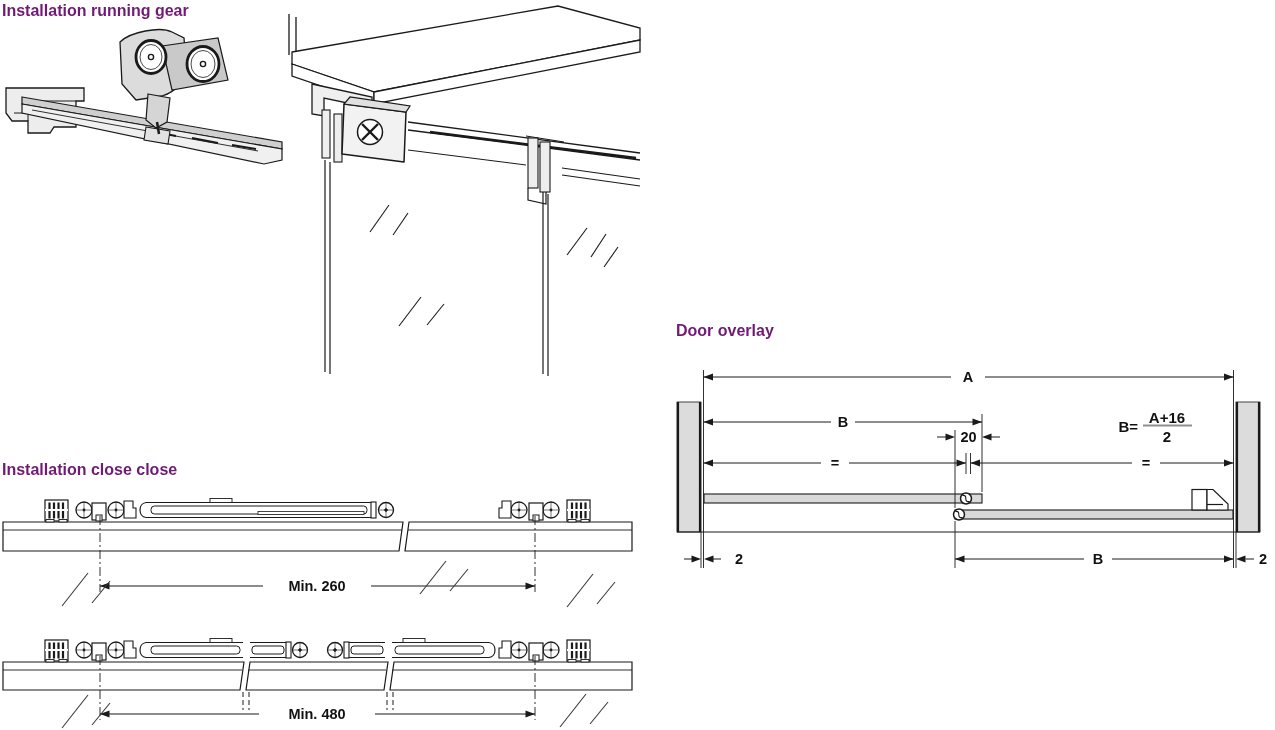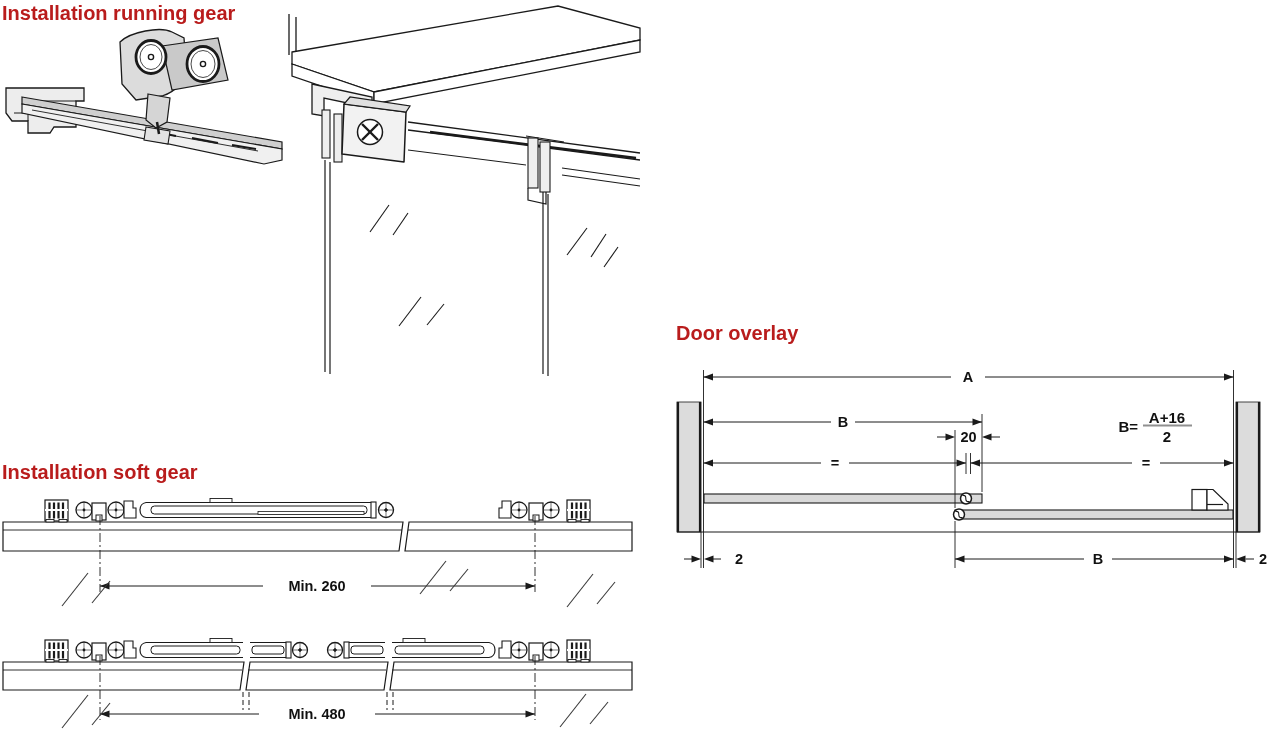--- a/index.html
+++ b/index.html
@@ -1,18 +1,18 @@
 <!DOCTYPE html>
 <html><head>
 <meta charset="utf-8">
 <style>
   html,body{margin:0;padding:0;background:#fff;}
   #page{position:relative;width:1275px;height:730px;background:#fff;overflow:hidden;
         font-family:"Liberation Sans",sans-serif;}
-  .h{position:absolute;font-weight:bold;font-size:20px;color:#b91c1c;white-space:nowrap;}
+  .h{position:absolute;font-weight:bold;font-size:16px;color:#701a75;white-space:nowrap;}
   svg{position:absolute;left:0;top:0;}
   svg text{font-family:"Liberation Sans",sans-serif;font-weight:bold;fill:#111;}
   .dim{font-size:14.5px;text-anchor:middle;dominant-baseline:central;}
   .frac{font-size:15px;dominant-baseline:central;}
   .ln{stroke:#1a1a1a;fill:none;}
 </style>
 </head>
 <body>
 
 <div id="page">
@@ -304,15 +304,15 @@
       <use href="#ah" transform="translate(1233.5,559) rotate(180)"></use>
       <text class="dim" x="1098" y="559">B</text>
 
       <line x1="1245.5" y1="559" x2="1254" y2="559" class="ln" stroke-width="1"></line>
       <use href="#ah" transform="translate(1236,559)"></use>
       <text class="dim" x="1263" y="559">2</text>
     </g>
   </svg>
 
   <div class="h" style="left:2px;top:2px;">Installation running gear</div>
-  <div class="h" style="left:2px;top:461px;">Installation soft gear</div>
+  <div class="h" style="left:2px;top:461px;">Installation close close</div>
   <div class="h" style="left:676px;top:322px;">Door overlay</div>
 </div>
 
 </body></html>

